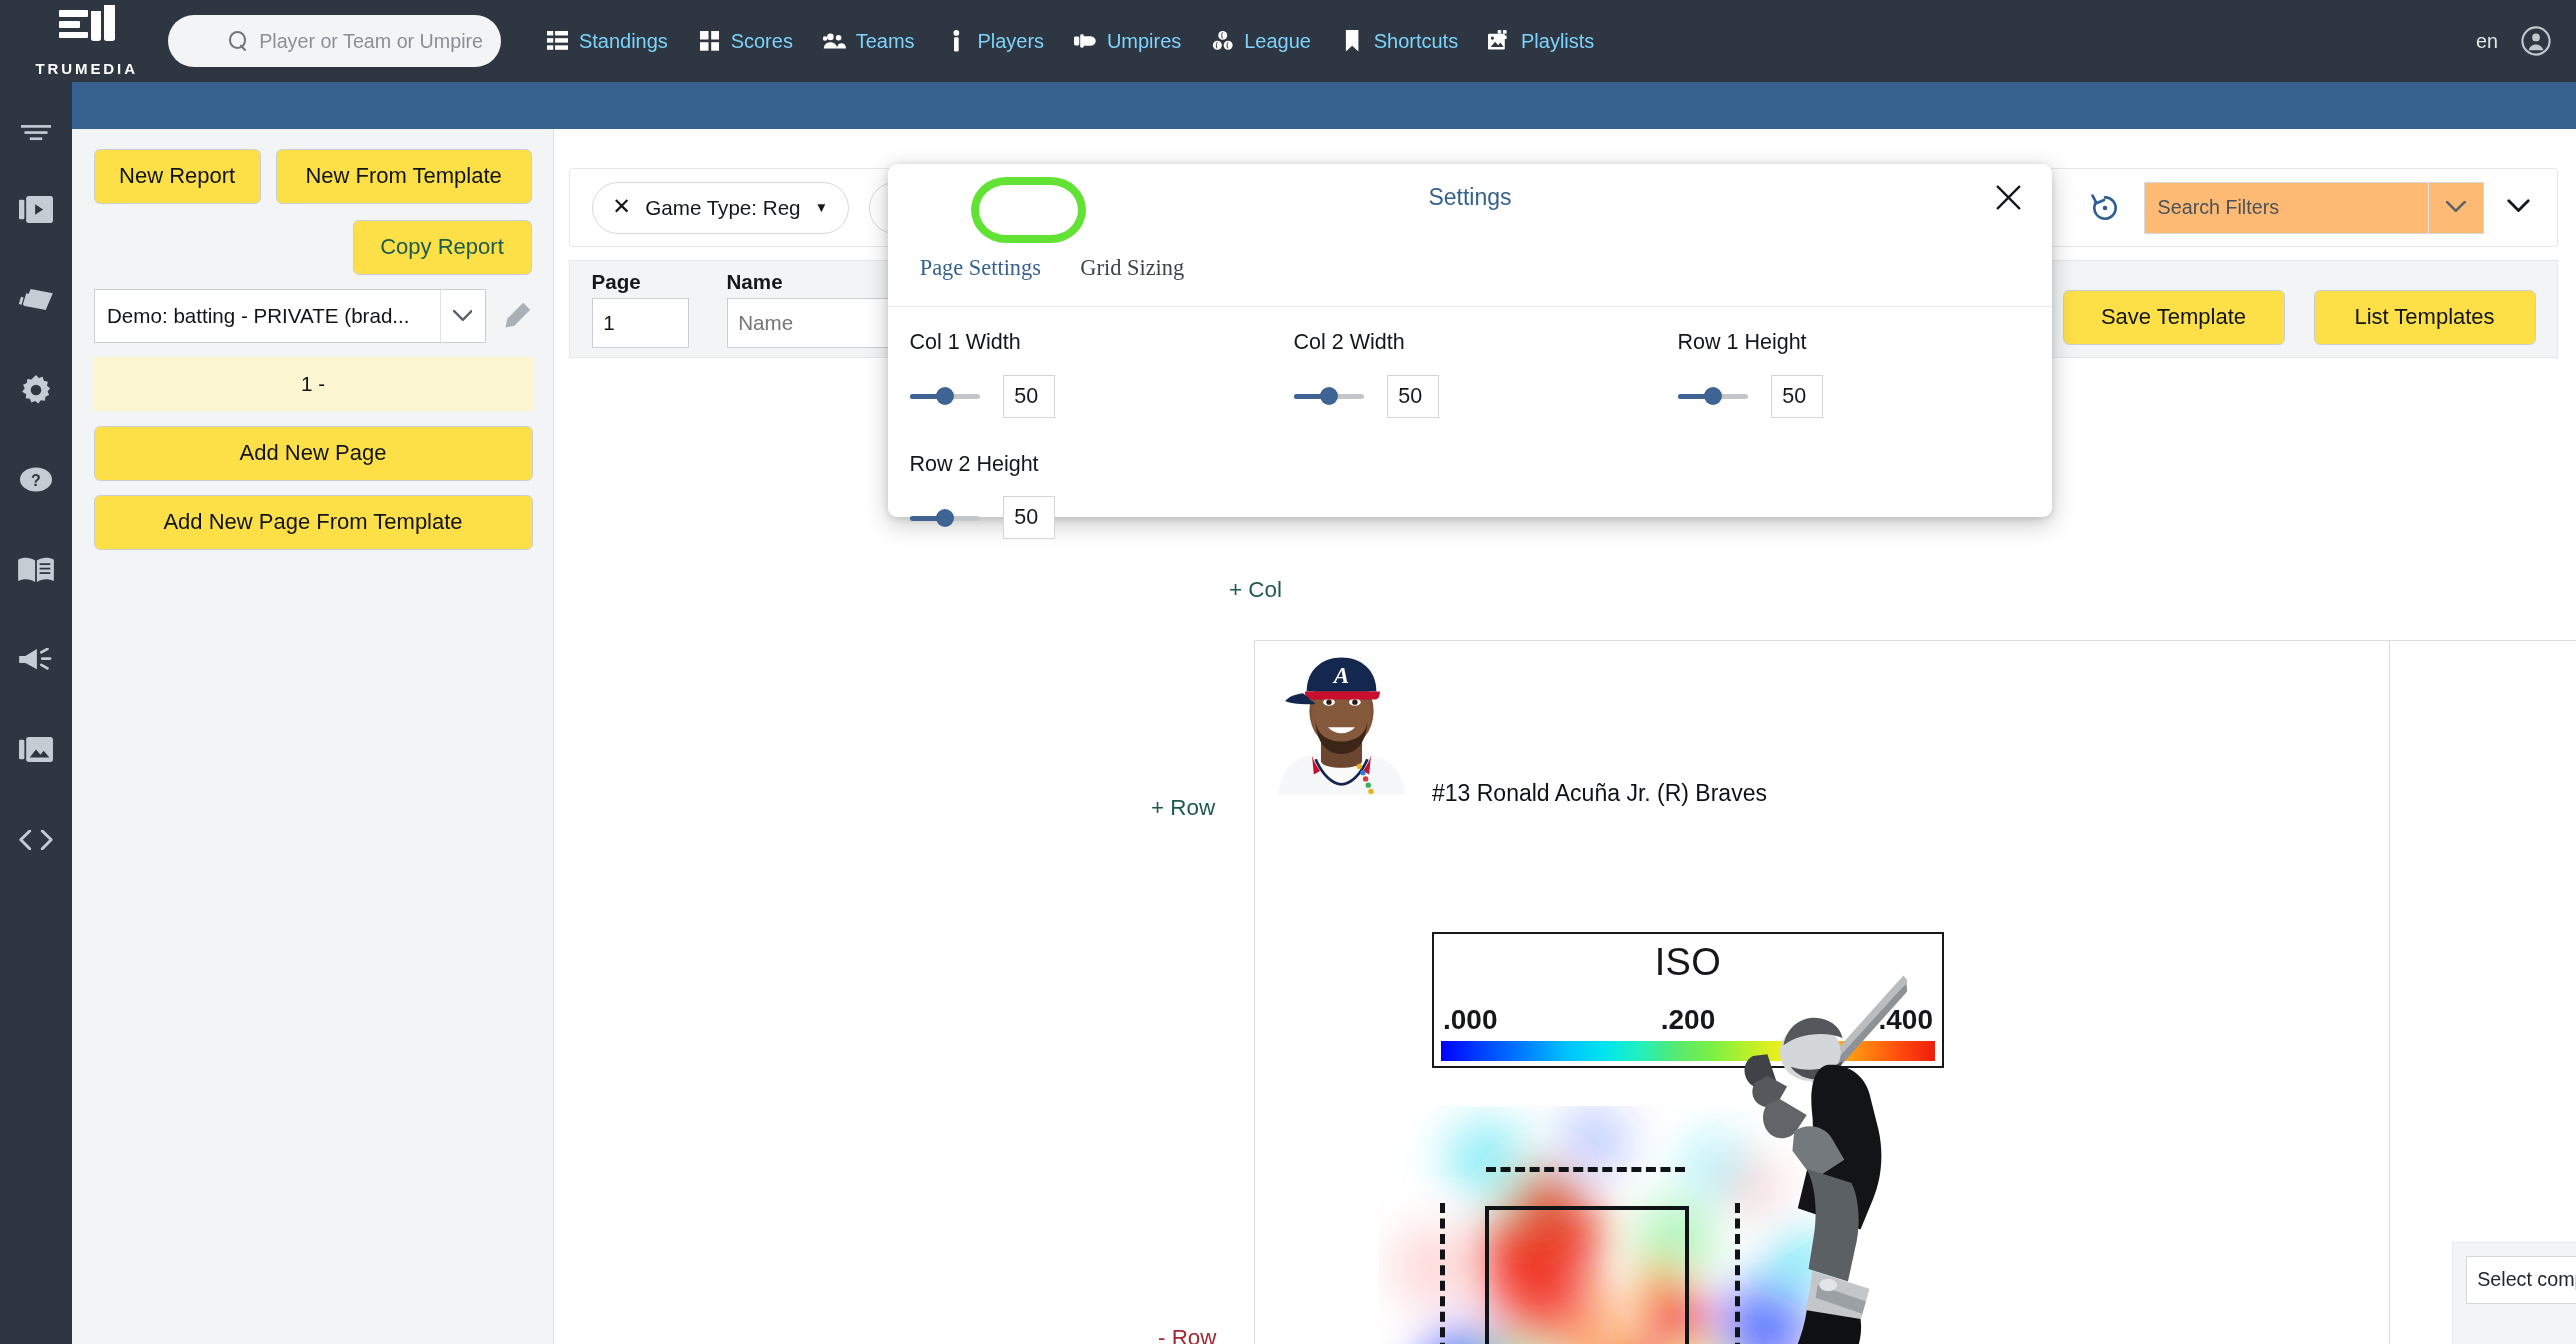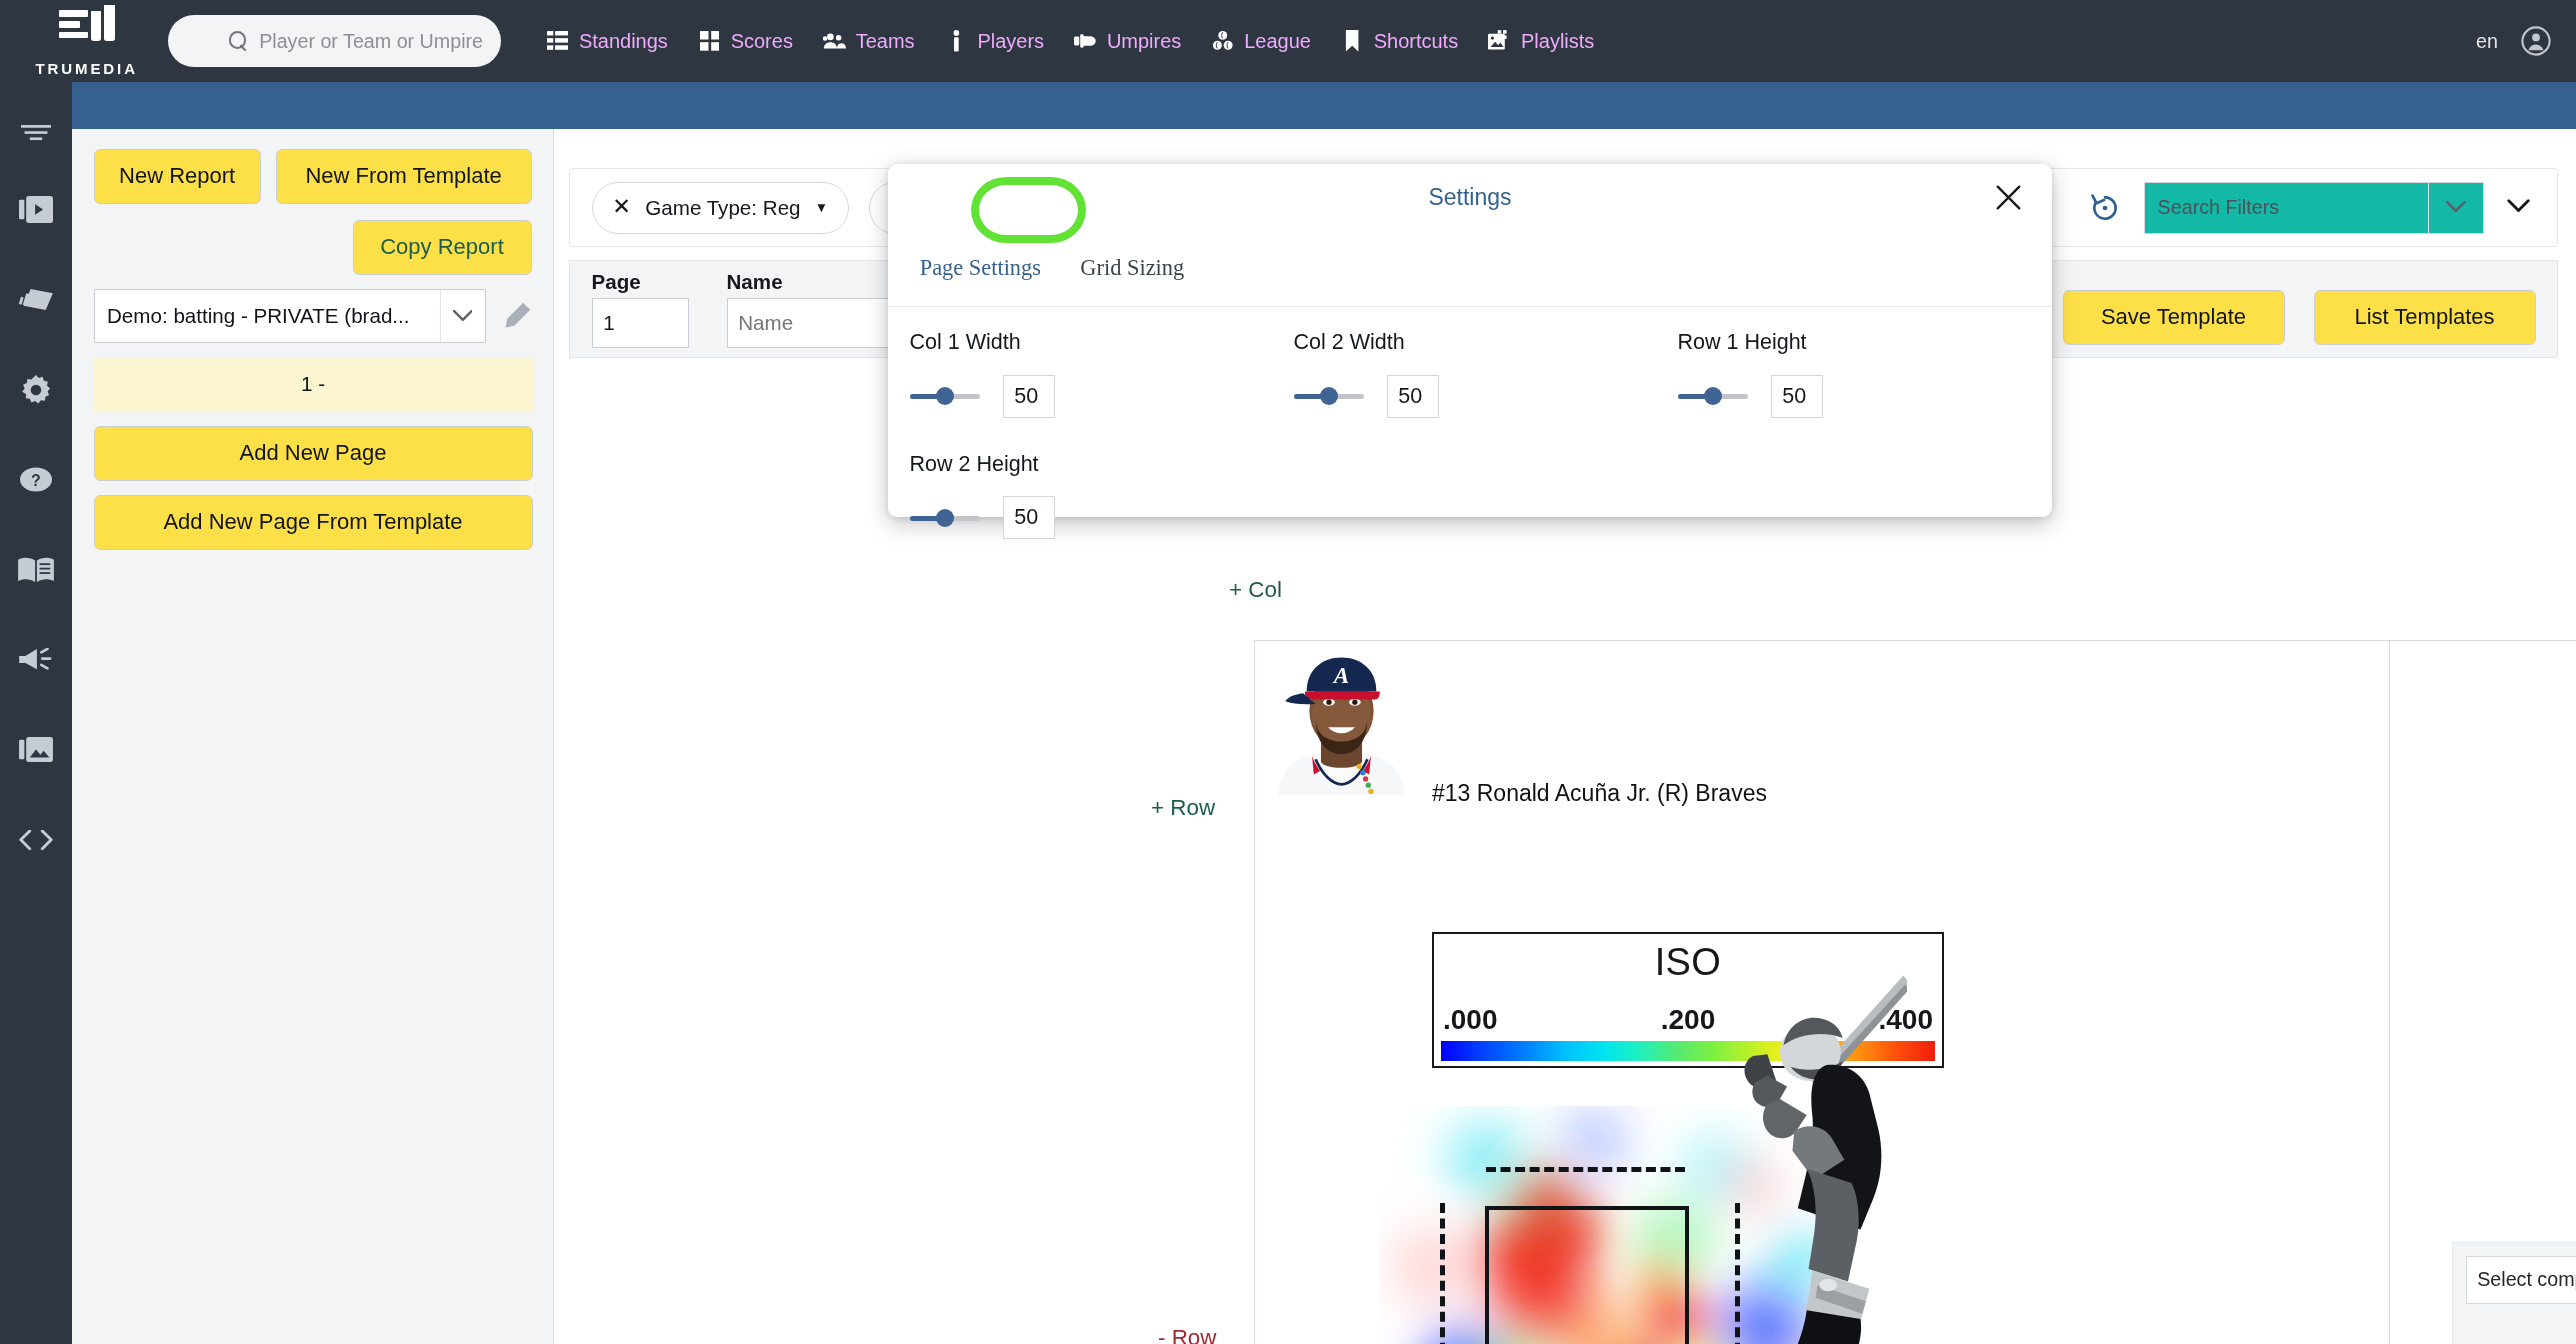--- a/index.html
+++ b/index.html
@@ -39,21 +39,21 @@
     margin-left: 5.4px; border: none; justify-content: flex-end;
   }
   #global-search .ph { color: #8b8f96; font-size: 19.7px; }
   .mag { width: 19.7px; height: 19.7px; position: relative; flex: none; }
   .mag::before { content:''; position:absolute; left:0; top:0; width:13.4px; height:13.4px;
     border:2.3px solid #6f747c; border-radius:50%; }
   .mag::after { content:''; position:absolute; left:11.6px; top:12.5px; width:8px; height:2.3px;
     background:#6f747c; transform: rotate(45deg); transform-origin: left center; border-radius:1.8px;}
 
   #navlinks { display: flex; align-items: center; gap: 0px; margin-left: 30px; }
-  .navlink { display: flex; align-items: center; gap: 9.8px; color: #f0abfc;
+  .navlink { display: flex; align-items: center; gap: 9.8px; color: #7dd3fc;
     font-size: 20px; padding: 0 15px; cursor: pointer; white-space: nowrap; }
   .navlink .ico { width: 23px; height: 21.5px; flex: none; display:flex; align-items:center; justify-content:center; }
   .navlink .ico svg { display:block; }
 
   #nav-right { margin-left: auto; display: flex; align-items: center; gap: 23px; margin-right: 25px; }
   #lang { color: #e5e5e5; font-size: 19.7px; }
   #avatar-btn { width: 30px; height: 30px; }
 
   
   #blueband {
@@ -121,21 +121,21 @@
   .chip {
     height: 52px; border: 0.9px solid #d5d9dd; border-radius: 26px;
     display: flex; align-items: center; gap: 14.3px; padding: 0 19.7px;
     font-size: 20.6px; color: #14181d; cursor: pointer; background: #fff; white-space: nowrap;
   }
   .chip .x { font-size: 22.4px; font-weight: 400; line-height: 1; }
   .chip .dn { font-size: 13.4px; }
   #filter-right { margin-left: auto; display: flex; align-items: center; gap: 23px; }
   #reset-icon { width: 32px; height: 32px; cursor: pointer; }
   #searchfilters {
-    width: 340px; height: 52px; border: 0.9px solid #d5d9dd; background: #14b8a6;
+    width: 340px; height: 52px; border: 0.9px solid #d5d9dd; background: #fdba74;
     display: flex; align-items: center; cursor: pointer;
   }
   #searchfilters .ph { flex: 1; padding-left: 12.5px; font-size: 19.7px; color: #4c5158; }
   #searchfilters .caret { width: 55px; height: 50px; border-left: 0.9px solid #e0e4e7;
     display: flex; align-items: center; justify-content: center; }
   #expand-caret { cursor: pointer; margin-right: 5.4px; }
 
   
   #pagetable {
     position: absolute; left: 16px; top: 131px; width: 1989px; height: 98px;

